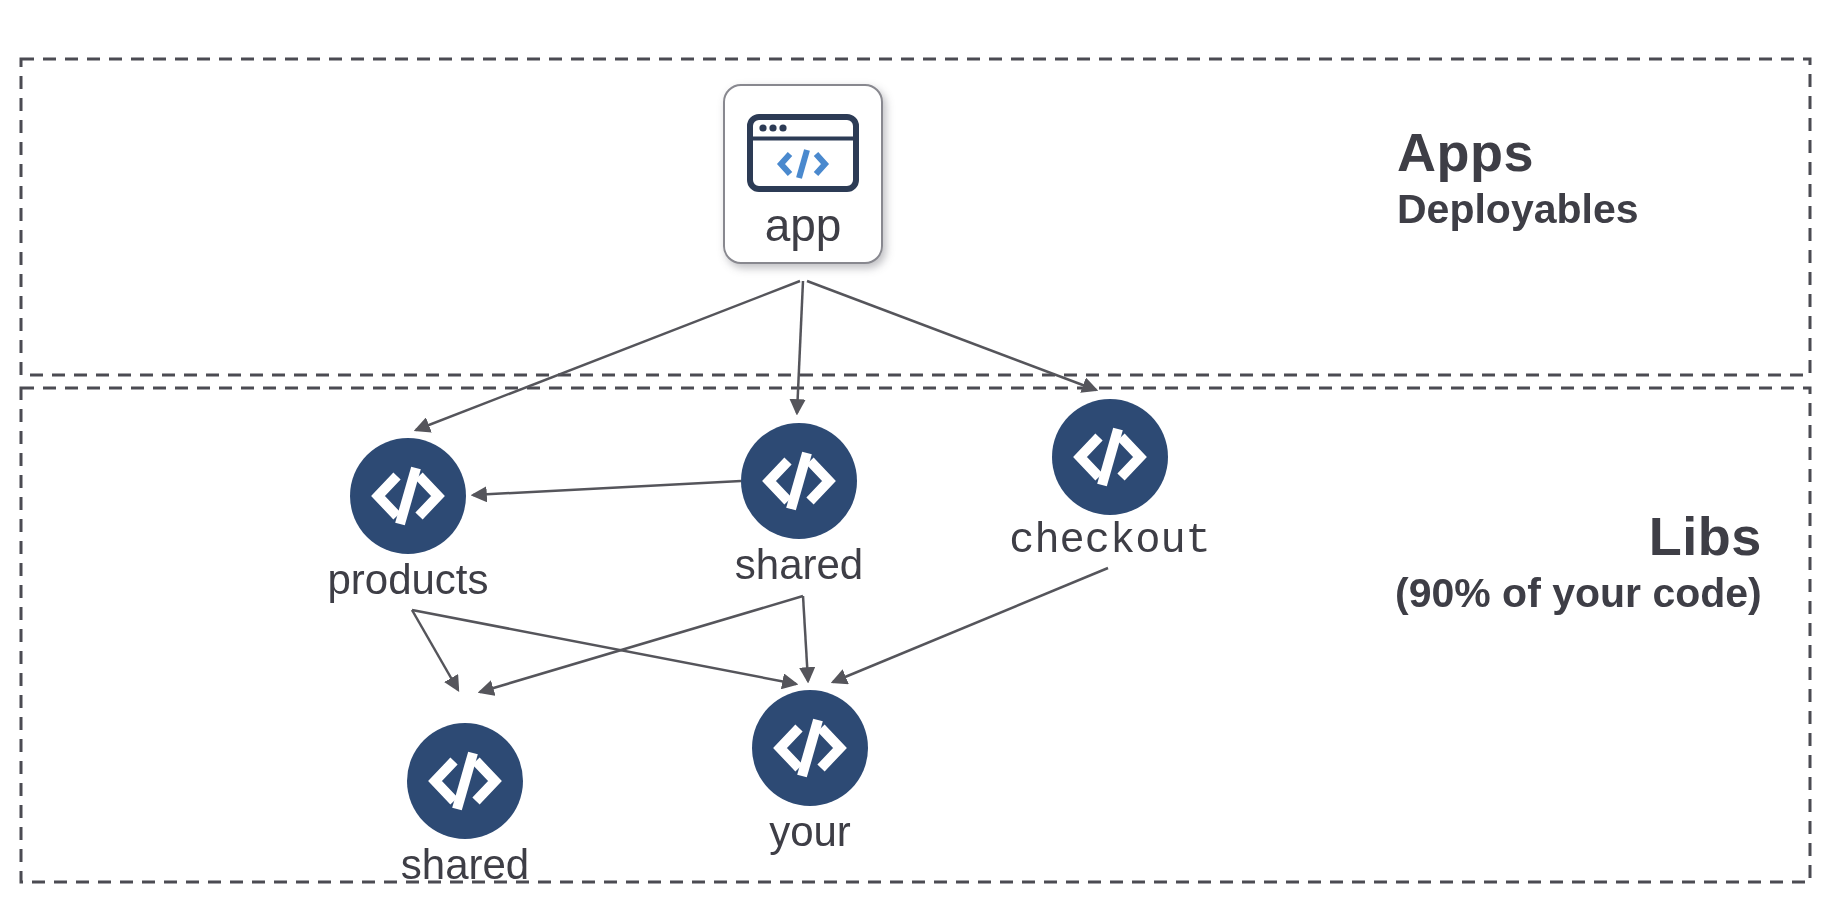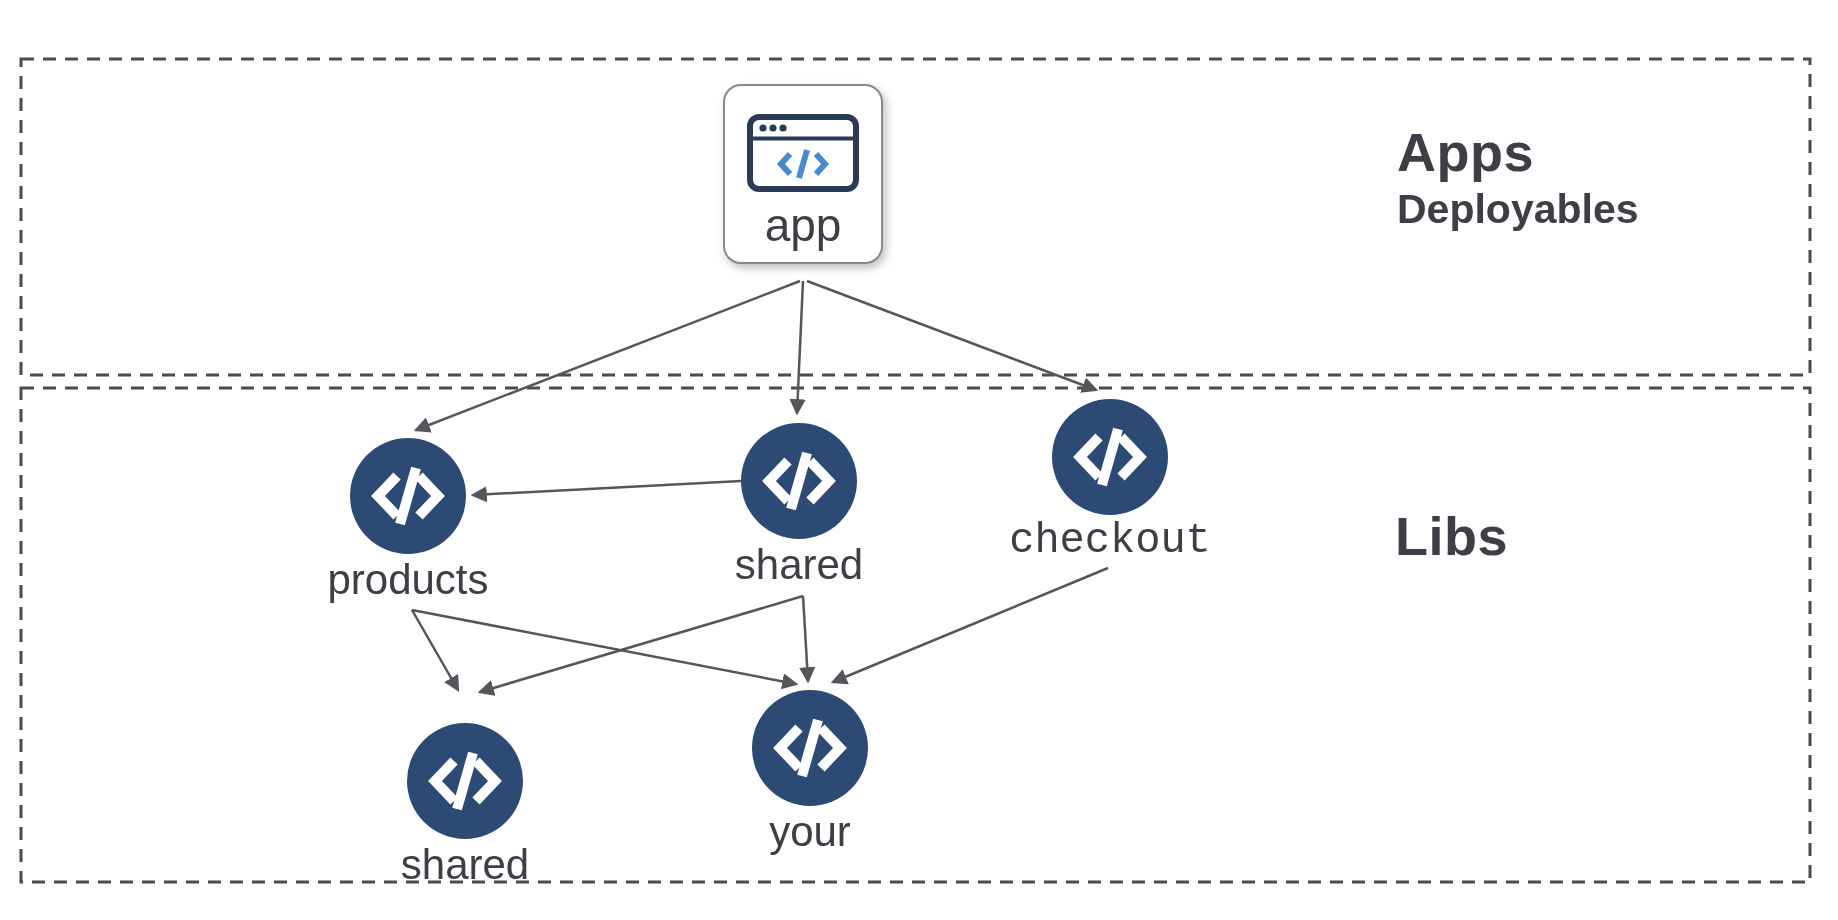--- a/index.html
+++ b/index.html
@@ -78,20 +78,21 @@
       </g>
   </svg>
 
   <div class="section-heading" id="apps-heading">
     <div class="h1">Apps</div>
     <div class="sub">Deployables</div>
   </div>
 
   <div class="section-heading" id="libs-heading">
     <div class="h1">Libs</div>
+    <div class="sub">(90% of your code)</div>
   </div>
 
   <div class="app-card">
     <div class="icon-wrap">
       <svg width="112" height="78" viewBox="0 0 112 78" xmlns="http://www.w3.org/2000/svg">
         <rect x="3" y="3" width="106" height="72" rx="9" fill="#ffffff" style="stroke:var(--app-stroke)" stroke-width="6"></rect>
         <circle cx="16" cy="14" r="3.6" style="fill:var(--app-stroke)"></circle>
         <circle cx="26" cy="14" r="3.6" style="fill:var(--app-stroke)"></circle>
         <circle cx="36" cy="14" r="3.6" style="fill:var(--app-stroke)"></circle>
         <line x1="6" y1="24.5" x2="106" y2="24.5" style="stroke:var(--app-stroke)" stroke-width="4"></line>

